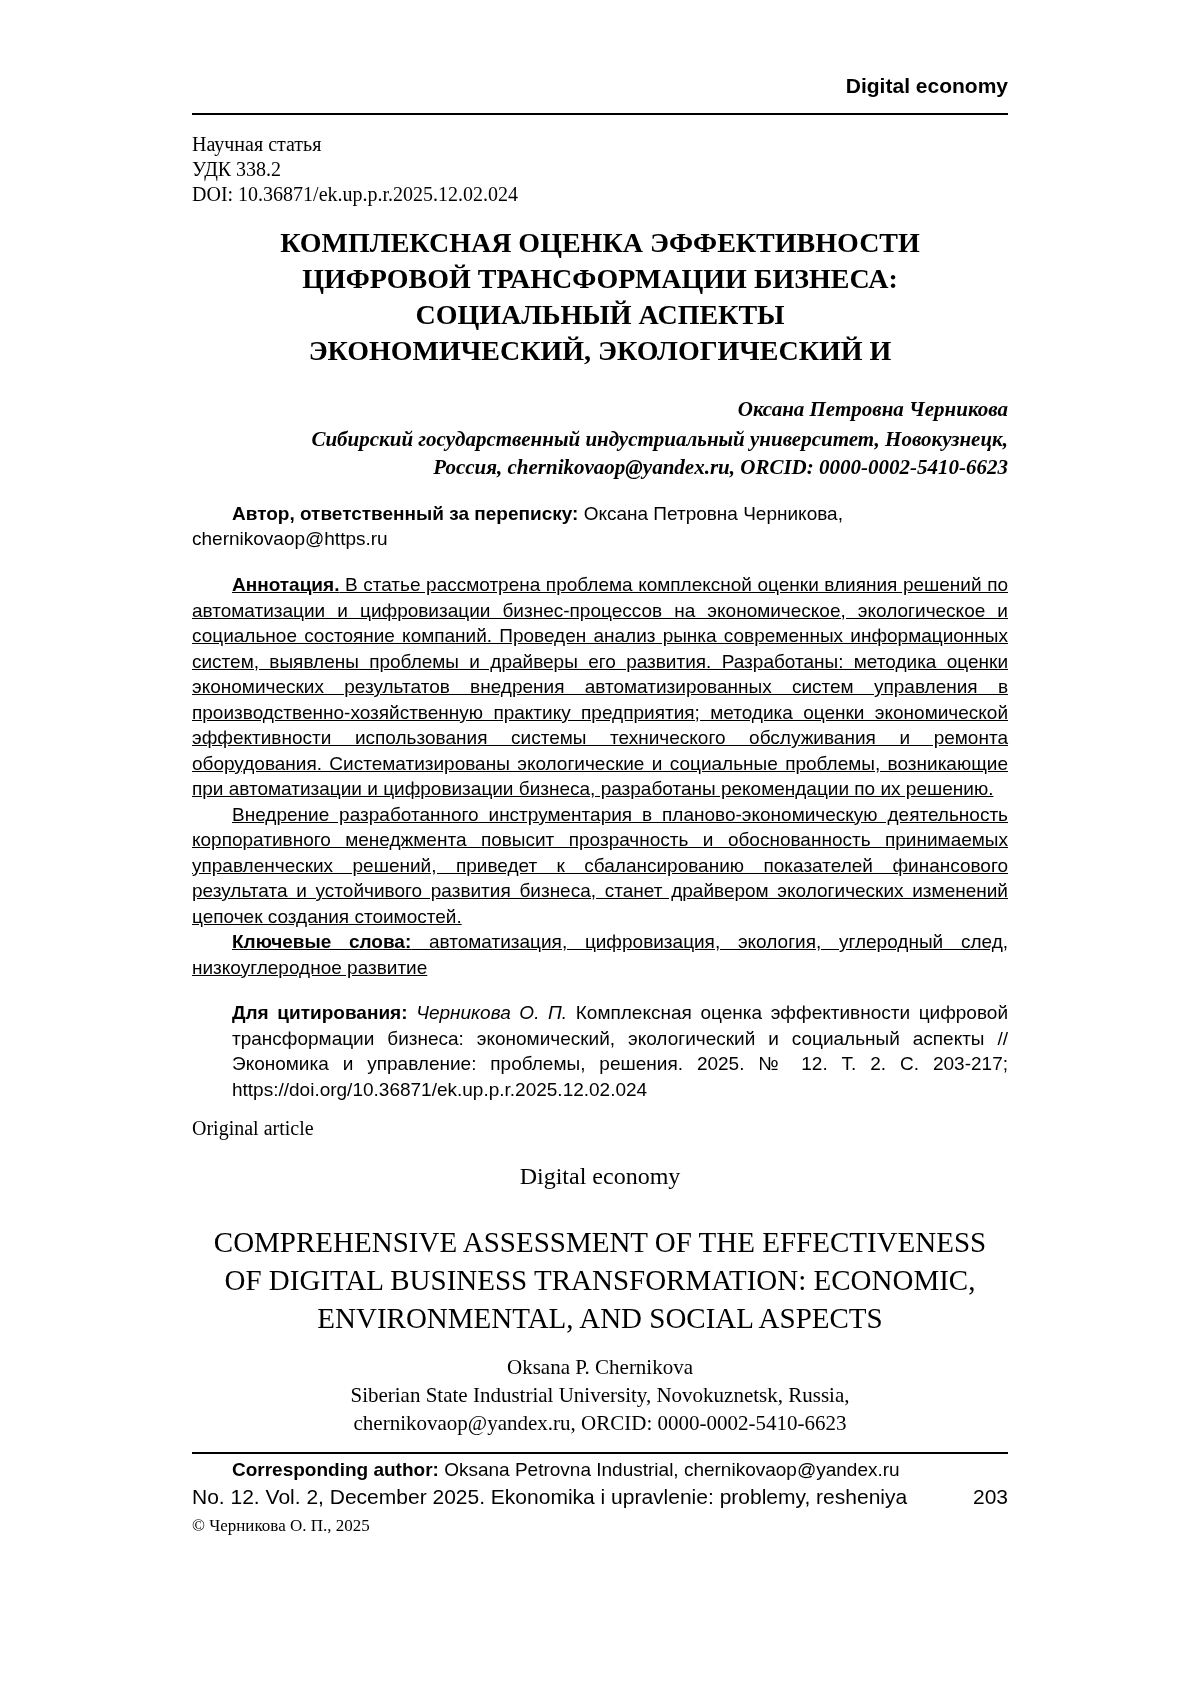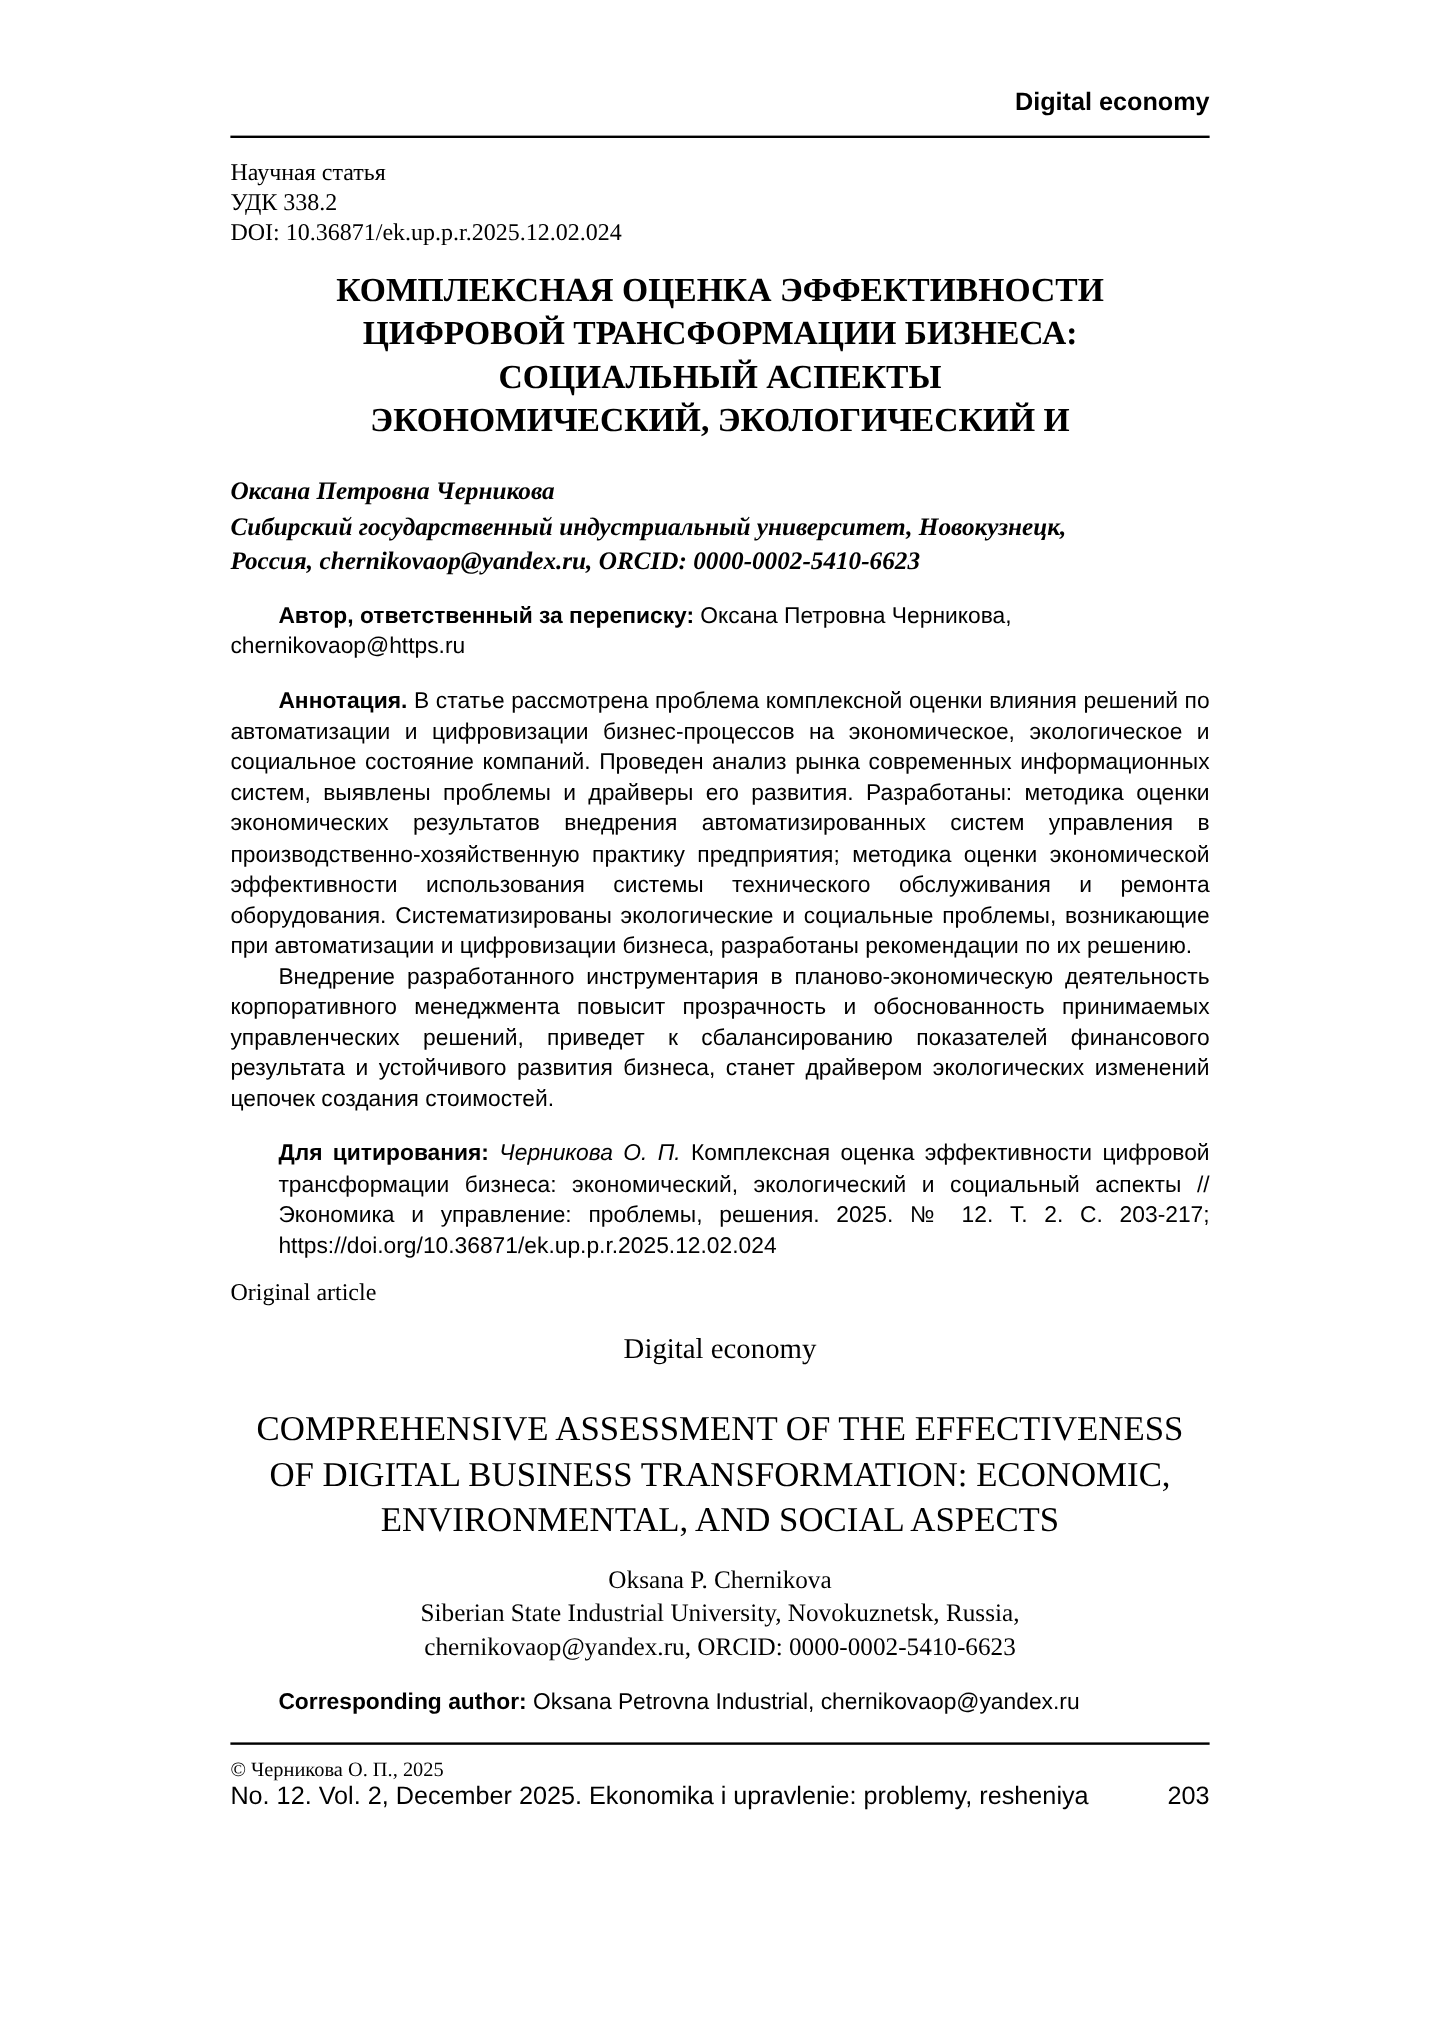--- a/index.html
+++ b/index.html
@@ -33,42 +33,42 @@
     text-align: center;
     font-weight: bold;
     font-size: 28px;
     line-height: 36px;
     font-family: "Liberation Serif", serif;
   }
   .line { display: block; }
   
   .authors-ru {
     margin-top: 26px;
-    text-align: left;
+    text-align: right;
     font-weight: bold;
     font-style: italic;
     font-size: 21px;
     line-height: 28px;
   }
   .author-name-ru { margin-bottom: 2px; }
   .corresponding-ru {
     margin-top: 20px;
     font-family: "Liberation Sans", sans-serif;
     font-size: 19px;
     line-height: 25px;
     text-indent: 40px;
   }
   .body-text {
     font-family: "Liberation Sans", sans-serif;
     font-size: 19px;
     line-height: 25.5px;
     text-align: justify;
     text-indent: 40px;
   }
-  .abstract { margin-top: 21px; }
+  .abstract { margin-top: 21px; text-decoration: underline; }
   .citation {
     margin-top: 20px;
     padding-left: 40px;
     font-family: "Liberation Sans", sans-serif;
     font-size: 19px;
     line-height: 25.5px;
     text-align: justify;
   }
   
   .original-article { margin-top: 14px; font-size: 20px; line-height: 25px; }
@@ -147,20 +147,21 @@
     <div class="author-name-ru">Оксана Петровна Черникова</div>
     <div>Сибирский государственный индустриальный университет, Новокузнецк,</div>
     <div>Россия, chernikovaop@yandex.ru, ORCID: 0000-0002-5410-6623</div>
   </section>
 
   <p class="corresponding-ru"><b>Автор, ответственный за переписку:</b> <span>Оксана Петровна Черникова, chernikovaop@https.ru</span></p>
 
   <section class="abstract">
     <p class="body-text"><b>Аннотация.</b> <span>В статье рассмотрена проблема комплексной оценки влияния решений по автоматизации и цифровизации бизнес-процессов на экономическое, экологическое и социальное состояние компаний. Проведен анализ рынка современных информационных систем, выявлены проблемы и драйверы его развития. Разработаны: методика оценки экономических результатов внедрения автоматизированных систем управления в производственно-хозяйственную практику предприятия; методика оценки экономической эффективности использования системы технического обслуживания и ремонта оборудования. Систематизированы экологические и социальные проблемы, возникающие при автоматизации и цифровизации бизнеса, разработаны рекомендации по их решению.</span></p>
     <p class="body-text">Внедрение разработанного инструментария в планово-экономическую деятельность корпоративного менеджмента повысит прозрачность и обоснованность принимаемых управленческих решений, приведет к сбалансированию показателей финансового результата и устойчивого развития бизнеса, станет драйвером экологических изменений цепочек создания стоимостей.</p>
+    <p class="body-text"><b>Ключевые слова:</b> <span>автоматизация, цифровизация, экология, углеродный след, низкоуглеродное развитие</span></p>
   </section>
 
   <p class="citation"><b>Для цитирования:</b> <i>Черникова О. П.</i> <span>Комплексная оценка эффективности цифровой трансформации бизнеса: экономический, экологический и социальный аспекты // Экономика и управление: проблемы, решения. 2025. № 12. Т. 2. С. 203-217; https://doi.org/10.36871/ek.up.p.r.2025.12.02.024</span></p>
 
   <div class="original-article">Original article</div>
 
   <div class="section-en">Digital economy</div>
 
   <h2 class="title-en">
     <span class="line">COMPREHENSIVE ASSESSMENT OF THE EFFECTIVENESS</span>

